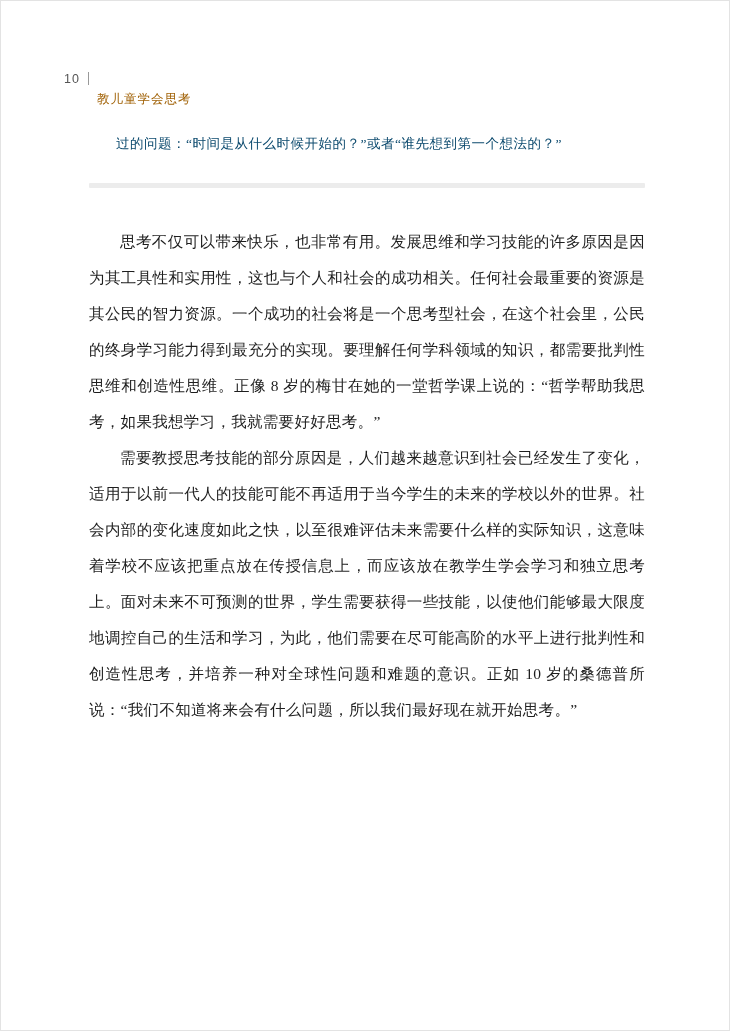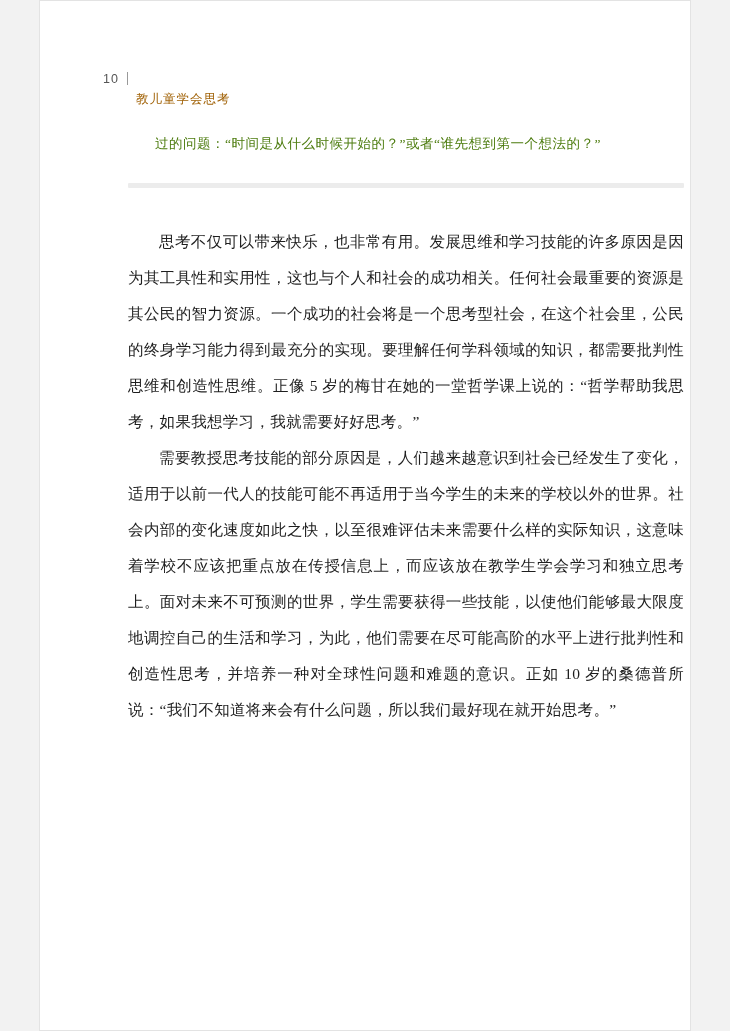--- a/index.html
+++ b/index.html
@@ -3,21 +3,21 @@
 <meta charset="utf-8">
 <style>
   * { margin: 0; padding: 0; box-sizing: border-box; }
   html, body {
     width: 730px;
     background: #f2f2f2;
     font-family: "Liberation Serif", "DejaVu Serif", serif;
   }
   .page {
     position: relative;
-    width: 652px;
+    width: 730px;
     height: 1031px;
     margin: 0 auto;
     background: #ffffff;
     border: 1px solid #e3e3e3;
     overflow: hidden;
   }
   
   .page-header {
     position: absolute;
     top: 48px;
@@ -47,21 +47,21 @@
   .content {
     position: absolute;
     top: 126px;
     left: 88px;
     width: 556px;
   }
   
   .quote-block {
     font-size: 13.5px;
     line-height: 34px;
-    color: #4d7c0f;
+    color: #0c4a6e;
     text-align: justify;
     letter-spacing: 0.5px;
   }
   .quote-text {
     text-indent: 2em;
   }
   .quote-attr {
     text-indent: 0;
   }
   
@@ -98,19 +98,19 @@
 
   <div class="content">
 
     <section class="quote-block">
       <p class="quote-text">过的问题：“时间是从什么时候开始的？”或者“谁先想到第一个想法的？”</p>
     </section>
 
     <div class="section-divider"></div>
 
     <main class="body-text">
-      <p class="body-para">思考不仅可以带来快乐，也非常有用。发展思维和学习技能的许多原因是因为其工具性和实用性，这也与个人和社会的成功相关。任何社会最重要的资源是其公民的智力资源。一个成功的社会将是一个思考型社会，在这个社会里，公民的终身学习能力得到最充分的实现。要理解任何学科领域的知识，都需要批判性思维和创造性思维。正像 5 岁的梅甘在她的一堂哲学课上说的：“哲学帮助我思考，如果我想学习，我就需要好好思考。”</p>
+      <p class="body-para">思考不仅可以带来快乐，也非常有用。发展思维和学习技能的许多原因是因为其工具性和实用性，这也与个人和社会的成功相关。任何社会最重要的资源是其公民的智力资源。一个成功的社会将是一个思考型社会，在这个社会里，公民的终身学习能力得到最充分的实现。要理解任何学科领域的知识，都需要批判性思维和创造性思维。正像 8 岁的梅甘在她的一堂哲学课上说的：“哲学帮助我思考，如果我想学习，我就需要好好思考。”</p>
       <p class="body-para">需要教授思考技能的部分原因是，人们越来越意识到社会已经发生了变化，适用于以前一代人的技能可能不再适用于当今学生的未来的学校以外的世界。社会内部的变化速度如此之快，以至很难评估未来需要什么样的实际知识，这意味着学校不应该把重点放在传授信息上，而应该放在教学生学会学习和独立思考上。面对未来不可预测的世界，学生需要获得一些技能，以使他们能够最大限度地调控自己的生活和学习，为此，他们需要在尽可能高阶的水平上进行批判性和创造性思考，并培养一种对全球性问题和难题的意识。正如 10 岁的桑德普所说：“我们不知道将来会有什么问题，所以我们最好现在就开始思考。”</p>
     </main>
 
   </div>
 
 </div>
 
 </body></html>

